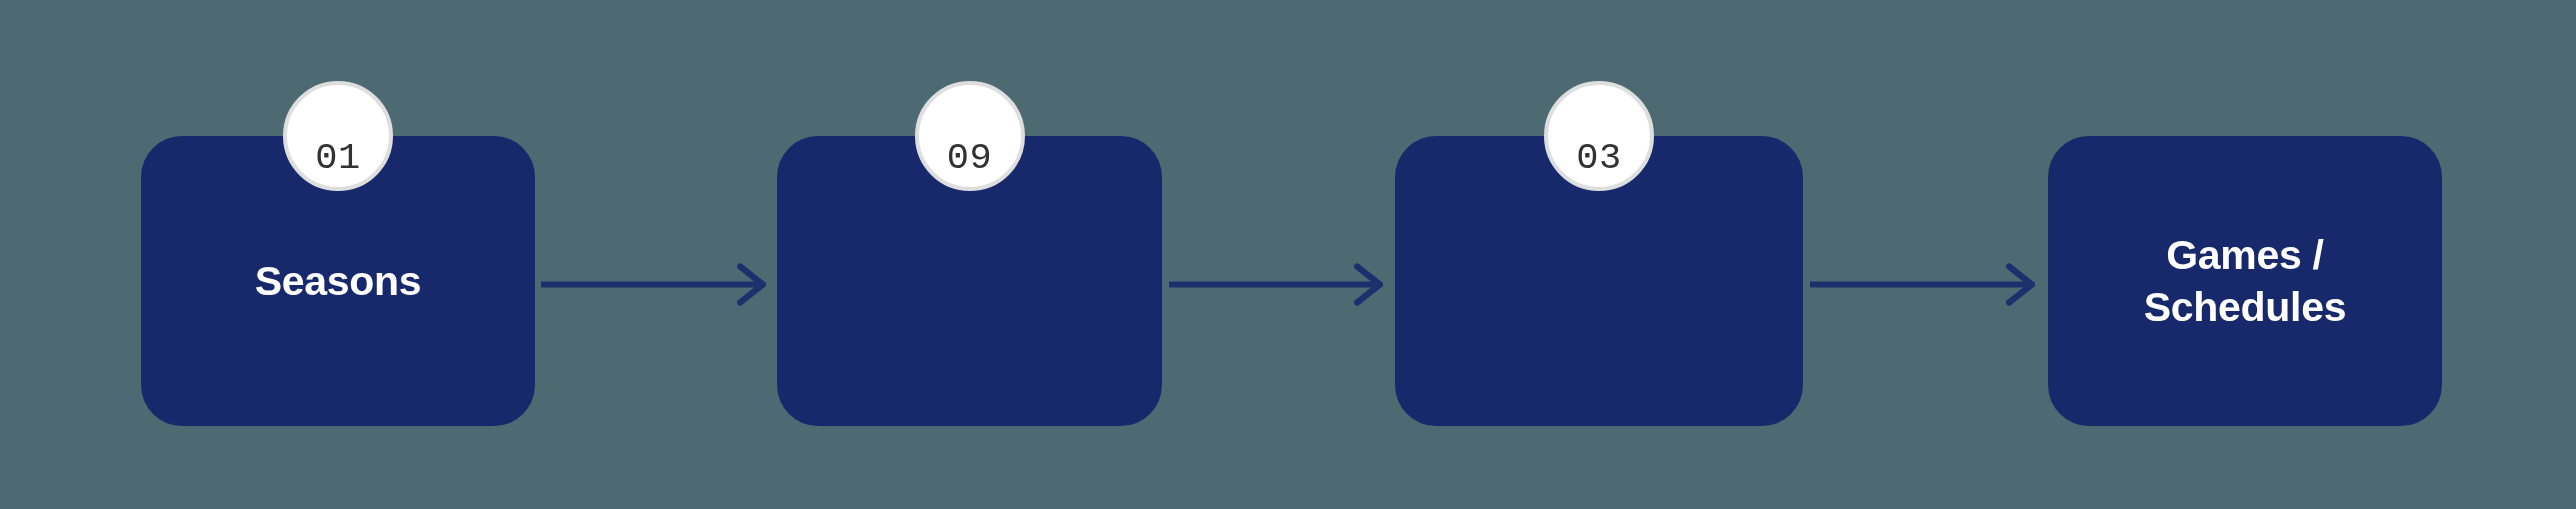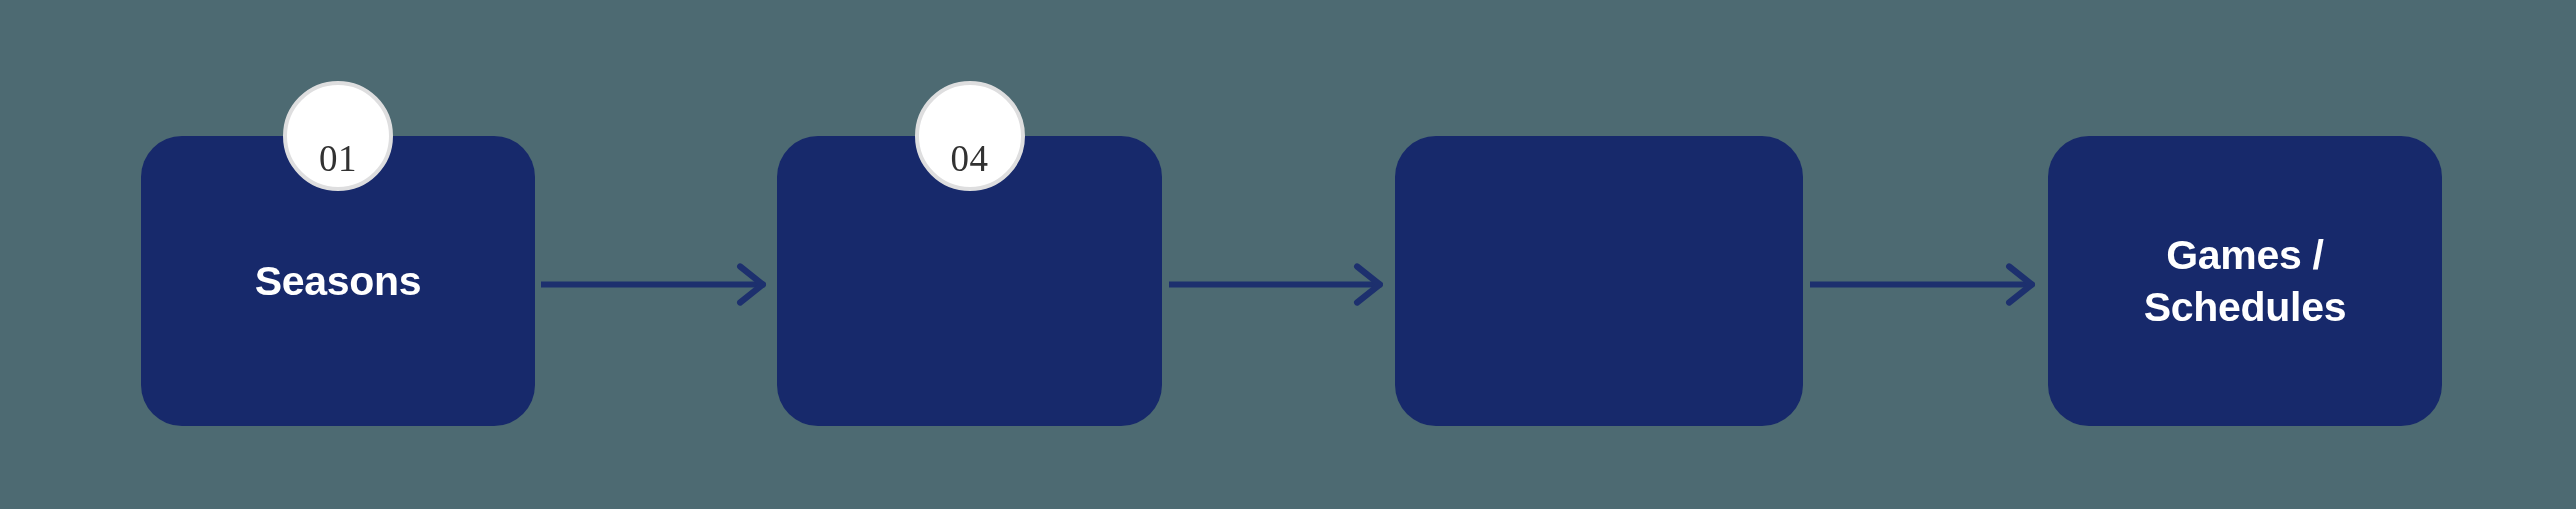--- a/index.html
+++ b/index.html
@@ -59,21 +59,21 @@
     background: #ffffff;
     border: 4px solid #dededf;
     box-sizing: border-box;
     display: flex;
     align-items: center;
     justify-content: center;
   }
 
   .badge-number {
     color: #323232;
-    font-family: Liberation Serif, serif;
+    font-family: Liberation Mono, monospace;
     font-size: 37px;
     font-weight: normal;
     letter-spacing: 0.6px;
     line-height: 1;
     margin-top: 44px;
   }
 
   
   .connector {
     position: absolute;
@@ -100,32 +100,35 @@
 
   <div class="connector" style="left:541px; width:232px;">
     <svg viewBox="0 0 410 80" preserveAspectRatio="none">
       <line x1="2" y1="40" x2="392" y2="40" stroke="#1d306e" stroke-width="11" stroke-linecap="round"></line>
       <polyline points="352,8 392,40 352,72" fill="none" stroke="#1d306e" stroke-width="11" stroke-linecap="round" stroke-linejoin="round"></polyline>
     </svg>
   </div>
 
   <div class="step" style="left:777px; width:385px;">
     <div class="badge">
-      <span class="badge-number">04</span>
+      <span class="badge-number">09</span>
     </div>
   </div>
 
   <div class="connector" style="left:1169px; width:221px;">
     <svg viewBox="0 0 390 80" preserveAspectRatio="none">
       <line x1="2" y1="40" x2="372" y2="40" stroke="#1d306e" stroke-width="11" stroke-linecap="round"></line>
       <polyline points="332,8 372,40 332,72" fill="none" stroke="#1d306e" stroke-width="11" stroke-linecap="round" stroke-linejoin="round"></polyline>
     </svg>
   </div>
 
   <div class="step" style="left:1395px; width:408px;">
+    <div class="badge">
+      <span class="badge-number">03</span>
+    </div>
   </div>
 
   <div class="connector" style="left:1810px; width:232px;">
     <svg viewBox="0 0 410 80" preserveAspectRatio="none">
       <line x1="2" y1="40" x2="392" y2="40" stroke="#1d306e" stroke-width="11" stroke-linecap="round"></line>
       <polyline points="352,8 392,40 352,72" fill="none" stroke="#1d306e" stroke-width="11" stroke-linecap="round" stroke-linejoin="round"></polyline>
     </svg>
   </div>
 
   <div class="step" style="left:2048px; width:394px;">

